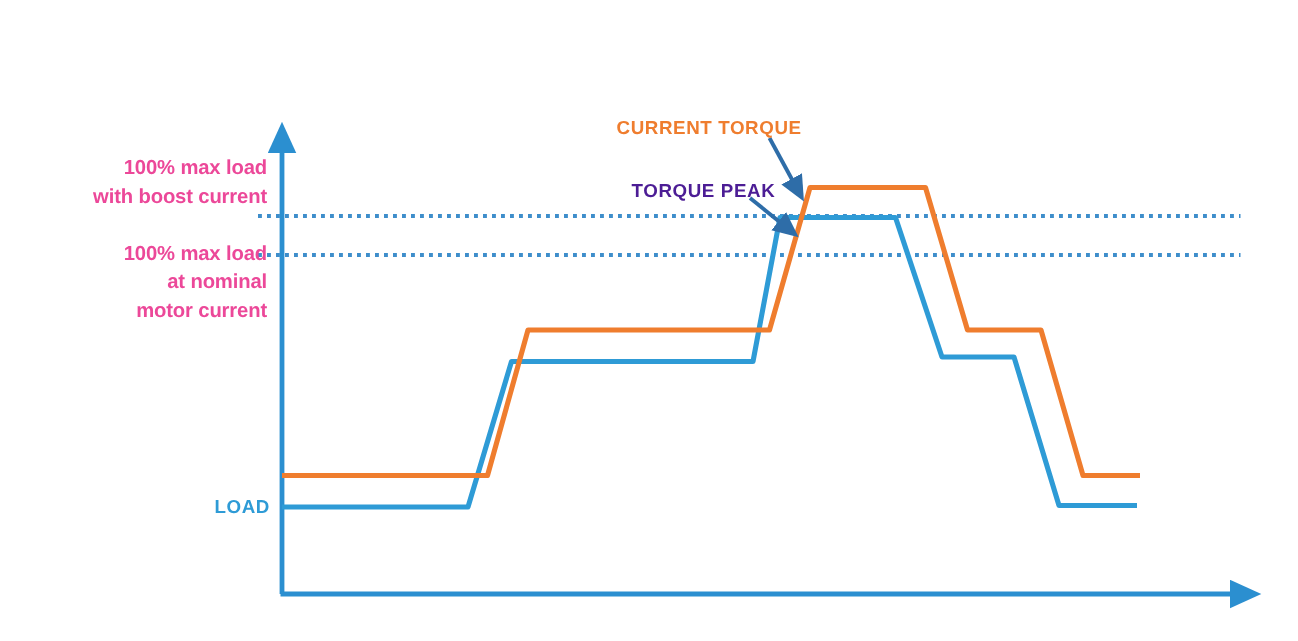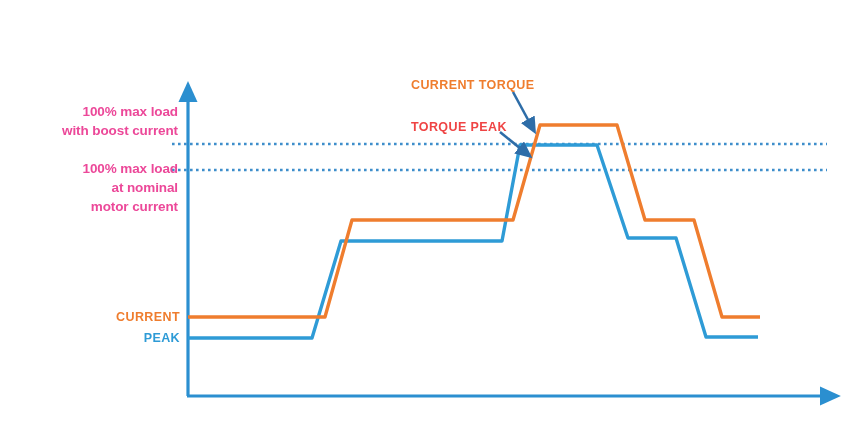--- a/index.html
+++ b/index.html
@@ -50,23 +50,23 @@
     font-size: 12.5px;
     letter-spacing: 0.4px;
     white-space: nowrap;
   }
   #callout-current-boost {
     left: 411px;
     top: 78px;
     color: #ef7d2e;
   }
   #callout-torque-peak {
-    left: 411px;
+    left: 421px;
     top: 120px;
-    color: #ef4444;
+    color: #4c1d95;
   }
   .series-key {
     position: absolute;
     font-weight: bold;
     font-size: 12.5px;
     letter-spacing: 0.4px;
     text-align: right;
     white-space: nowrap;
   }
   #key-current {
@@ -115,17 +115,16 @@
 with boost current</div>
 
   <div class="axis-label-block" id="label-nominal-threshold">100% max load
 at nominal
 motor current</div>
 
   <div class="callout" id="callout-current-boost">CURRENT TORQUE</div>
 
   <div class="callout" id="callout-torque-peak">TORQUE PEAK</div>
 
-  <div class="series-key" id="key-current">CURRENT</div>
 
-  <div class="series-key" id="key-load">PEAK</div>
+  <div class="series-key" id="key-load">LOAD</div>
 
 </div>
 
 </body></html>

